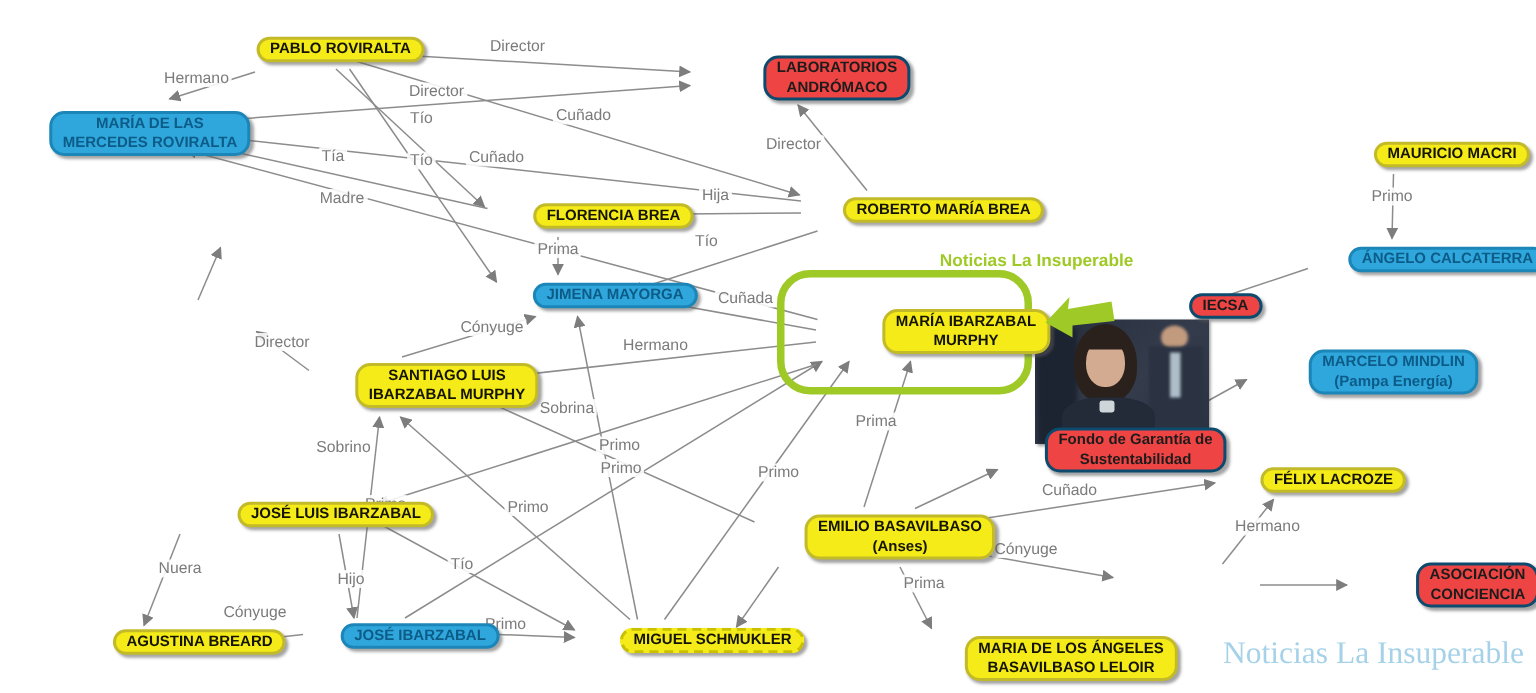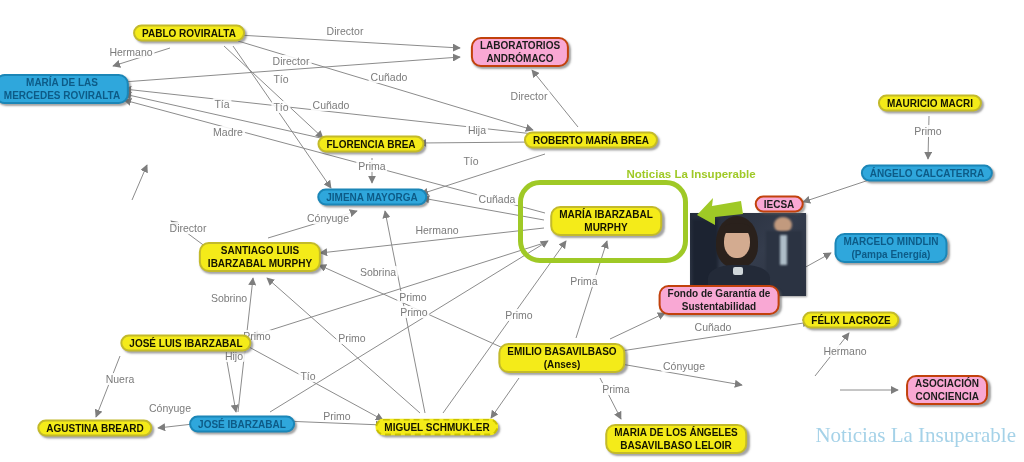--- a/index.html
+++ b/index.html
@@ -5,24 +5,24 @@
   html,body{margin:0;padding:0;background:#fff;}
   #canvas{position:relative;width:1024px;height:462px;background:#ffffff;overflow:hidden;
           font-family:"Liberation Sans",sans-serif;}
   #edges{position:absolute;left:0;top:0;z-index:1;}
   #labels{position:absolute;left:0;top:0;width:100%;height:100%;z-index:2;pointer-events:none;}
   .elabel{position:absolute;transform:translate(-50%,-50%);font:10.5px "Liberation Sans",sans-serif;
           color:#7b7b7b;background:rgba(255,255,255,.88);padding:0 2px;border-radius:2px;white-space:nowrap;}
   #nodes{position:absolute;left:0;top:0;width:100%;height:100%;z-index:3;}
   .node{position:absolute;transform:translate(-50%,-50%);white-space:pre;text-align:center;
         font:bold 10px "Liberation Sans",sans-serif;line-height:1.3;padding:0 7px;border-radius:10px;
-        box-shadow:2px 2px 2px rgba(90,90,90,.55);cursor:pointer;}
+        box-shadow:2px 2px 2px rgba(90,90,90,.55);cursor:pointer;margin-left:38px;}
   .node.yellow{background:#F4EB19;border:2px solid #C3BA2A;color:#141400;}
   .node.blue{background:#2FA7DC;border:2px solid #1B86B7;color:#0D5B87;}
-  .node.white{background:#f9a8d4;border:2px solid #c2410c;color:#1c1c1c;}
+  .node.white{background:#ef4444;border:2px solid #0c4a6e;color:#1c1c1c;}
   .node.dashed{border:2px dashed #c9c000;}
   #highlight-box{position:absolute;left:518px;top:180px;width:170px;height:83px;z-index:2;
         border:5px solid #9FC926;border-radius:22px;box-sizing:border-box;}
   #highlight-caption{position:absolute;left:691px;top:174px;transform:translate(-50%,-50%);z-index:4;
         font:bold 11.5px "Liberation Sans",sans-serif;color:#9FC926;white-space:nowrap;}
   #annot-arrow{position:absolute;left:0;top:0;z-index:4;}
   #photo{position:absolute;left:690px;top:213px;width:116px;height:83px;z-index:3;overflow:hidden;
         background:linear-gradient(135deg,#252c3a 0%,#343c4c 55%,#2a3140 100%);box-shadow:1px 1px 2px rgba(0,0,0,.4);}
   .ph{position:absolute;}
   #watermark{position:absolute;right:8px;top:423px;z-index:4;
@@ -99,21 +99,21 @@
       <span class="elabel" style="left: 477px; top: 130px;">Hija</span>
       <span class="elabel" style="left: 471px; top: 161px;">Tío</span>
       <span class="elabel" style="left: 372px; top: 166px;">Prima</span>
       <span class="elabel" style="left: 497px; top: 199px;">Cuñada</span>
       <span class="elabel" style="left: 437px; top: 230px;">Hermano</span>
       <span class="elabel" style="left: 188px; top: 228px;">Director</span>
       <span class="elabel" style="left: 328px; top: 218px;">Cónyuge</span>
       <span class="elabel" style="left: 229px; top: 298px;">Sobrino</span>
       <span class="elabel" style="left: 352px; top: 338px;">Primo</span>
       <span class="elabel" style="left: 257px; top: 336px;">Primo</span>
-      <span class="elabel" style="left: 234px; top: 356px;">Hijo</span>
+      <span class="elabel" style="left: 234px; top: 386px;">Hijo</span>
       <span class="elabel" style="left: 120px; top: 379px;">Nuera</span>
       <span class="elabel" style="left: 170px; top: 408px;">Cónyuge</span>
       <span class="elabel" style="left: 337px; top: 416px;">Primo</span>
       <span class="elabel" style="left: 308px; top: 376px;">Tío</span>
       <span class="elabel" style="left: 584px; top: 281px;">Prima</span>
       <span class="elabel" style="left: 519px; top: 315px;">Primo</span>
       <span class="elabel" style="left: 414px; top: 312px;">Primo</span>
       <span class="elabel" style="left: 413px; top: 297px;">Primo</span>
       <span class="elabel" style="left: 378px; top: 272px;">Sobrina</span>
       <span class="elabel" style="left: 713px; top: 327px;">Cuñado</span>

